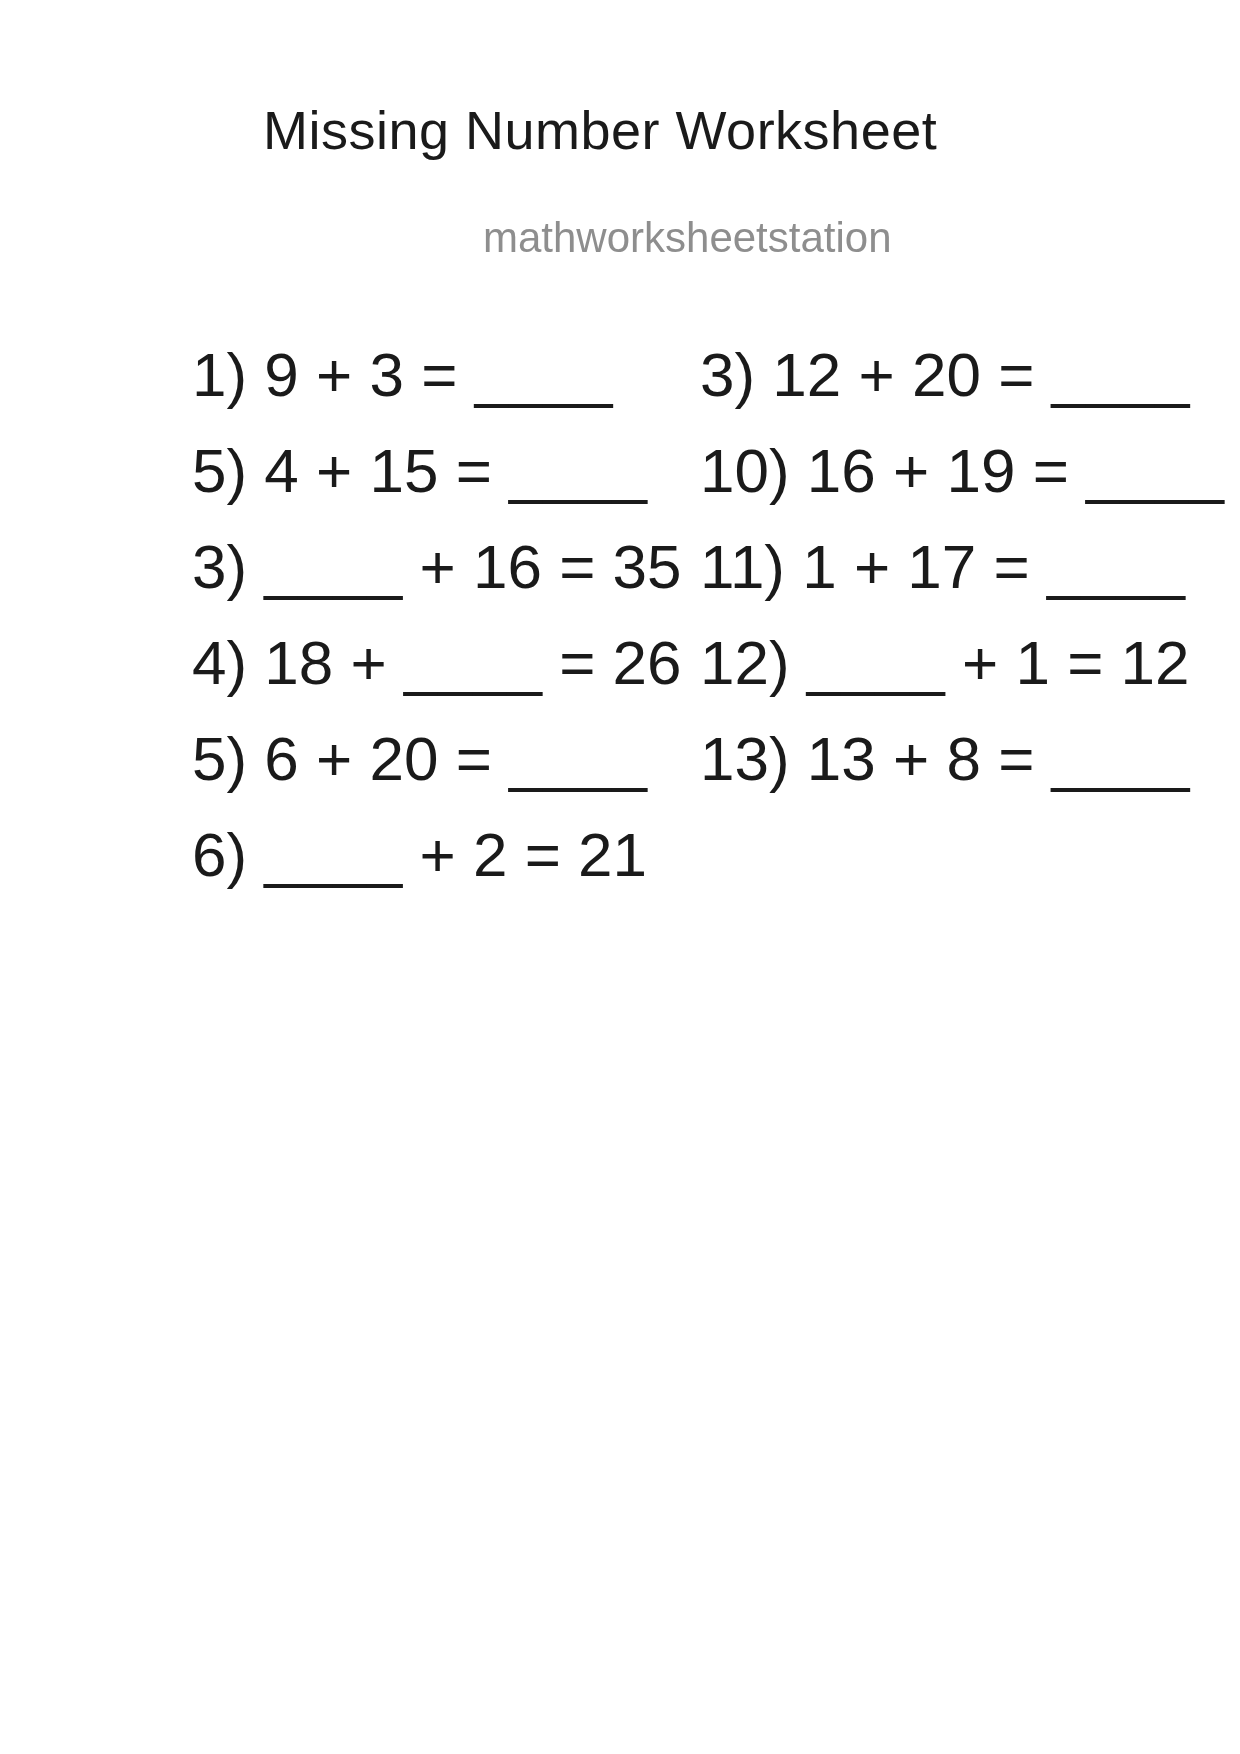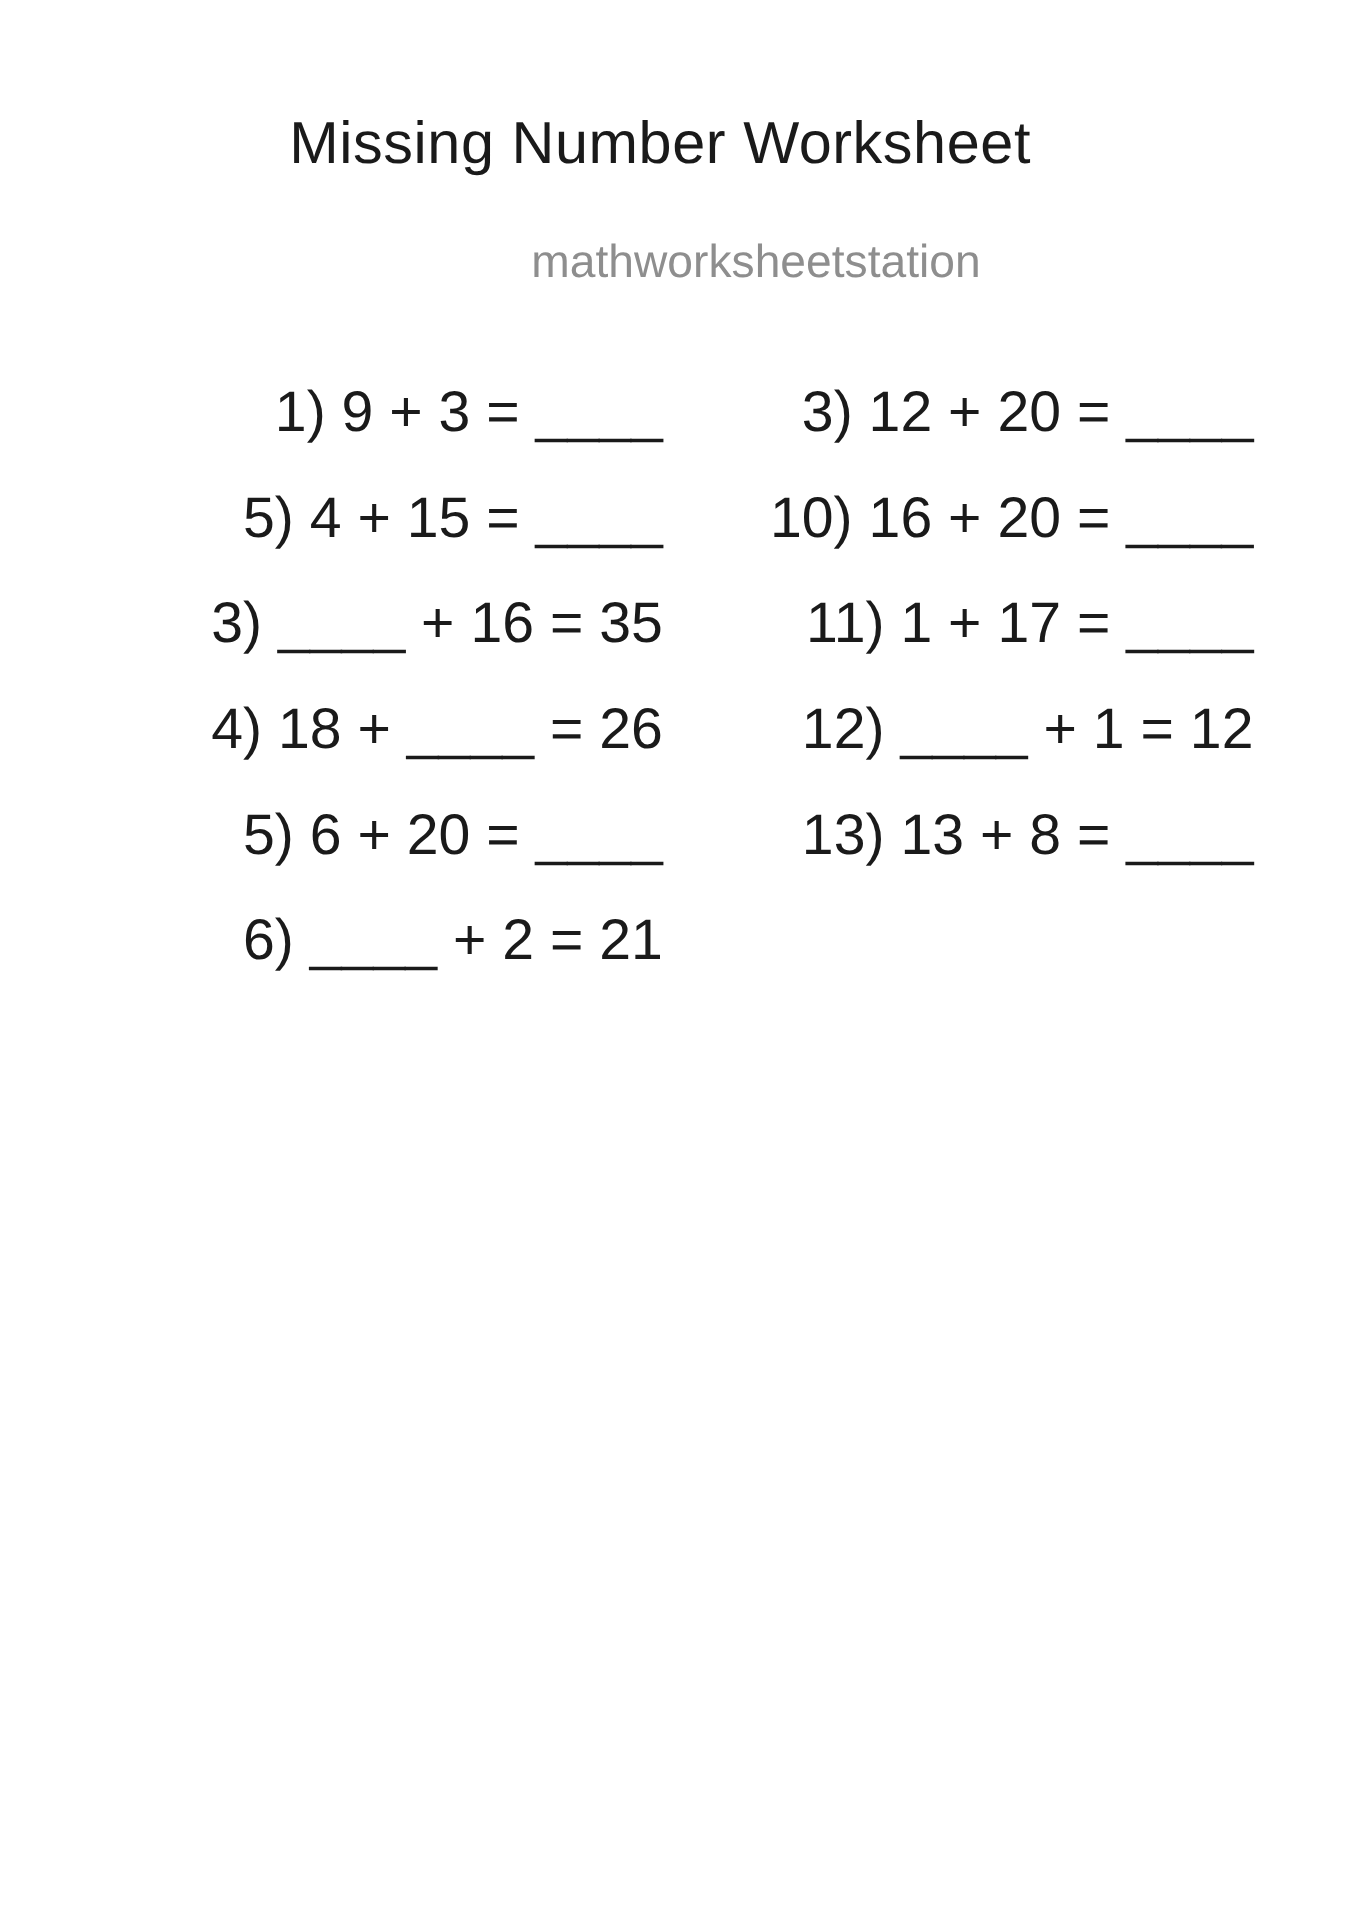--- a/index.html
+++ b/index.html
@@ -7,21 +7,20 @@
     padding: 0;
     background: #ffffff;
   }
   .page {
     position: relative;
     width: 1240px;
     height: 1450px;
     background: #ffffff;
     overflow: hidden;
     font-family: "Liberation Sans", "DejaVu Sans", sans-serif;
-    text-align: right;
   }
   .title {
     position: absolute;
     left: 263px;
     top: 101px;
     margin: 0;
     font-size: 54px;
     font-weight: 400;
     line-height: 1.1;
     letter-spacing: 0.5px;
@@ -39,21 +38,21 @@
     white-space: nowrap;
     margin-top: 33px;
   }
   .col {
     position: absolute;
     top: 327px;
   }
   .col-left  { left: 192px; }
   .col-right { left: 700px; }
   .problem {
-    font-size: 52px;
+    font-size: 62px;
     line-height: 96px;
     color: #1a1a1a;
     white-space: nowrap;
   }
 </style>
 </head>
 <body>
 
 <div class="page">
 
@@ -65,19 +64,19 @@
     <div class="problem">1) 9 + 3 = ____</div>
     <div class="problem">5) 4 + 15 = ____</div>
     <div class="problem">3) ____ + 16 = 35</div>
     <div class="problem">4) 18 + ____ = 26</div>
     <div class="problem">5) 6 + 20 = ____</div>
     <div class="problem">6) ____ + 2 = 21</div>
   </div>
 
   <div class="col col-right">
     <div class="problem">3) 12 + 20 = ____</div>
-    <div class="problem">10) 16 + 20 = ____</div>
+    <div class="problem">10) 16 + 19 = ____</div>
     <div class="problem">11) 1 + 17 = ____</div>
     <div class="problem">12) ____ + 1 = 12</div>
     <div class="problem">13) 13 + 8 = ____</div>
   </div>
 
 </div>
 
 </body></html>

